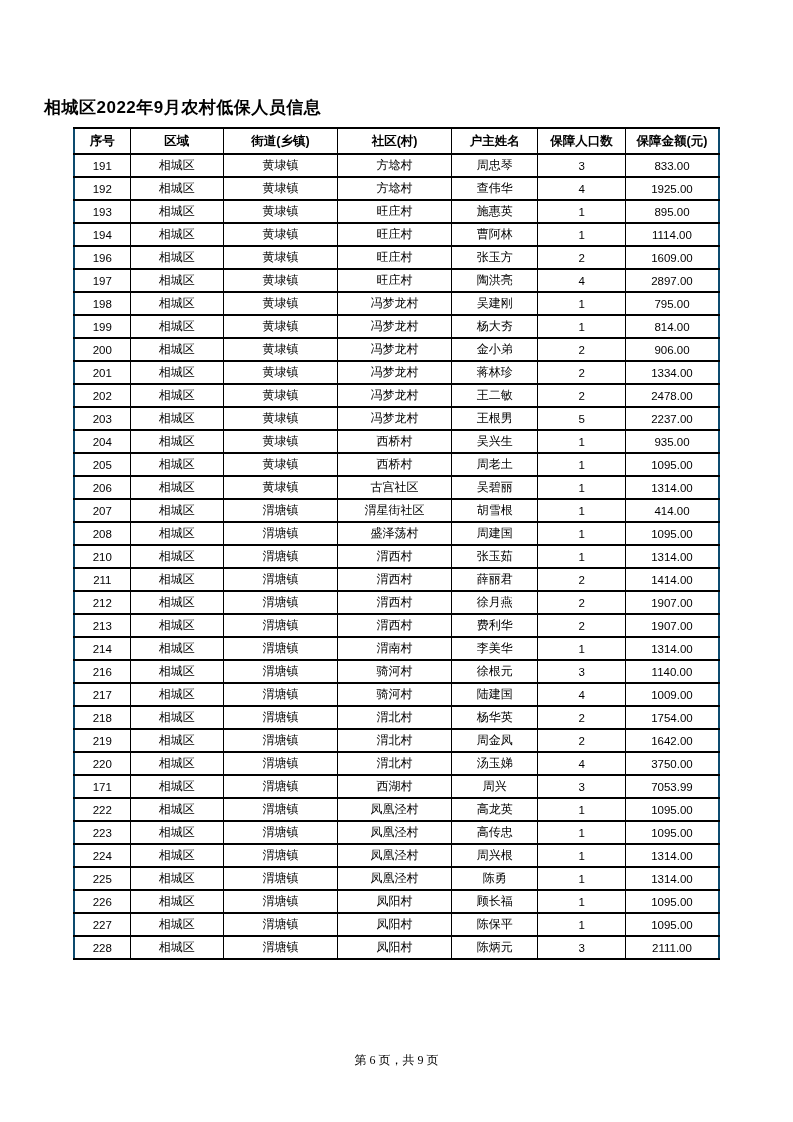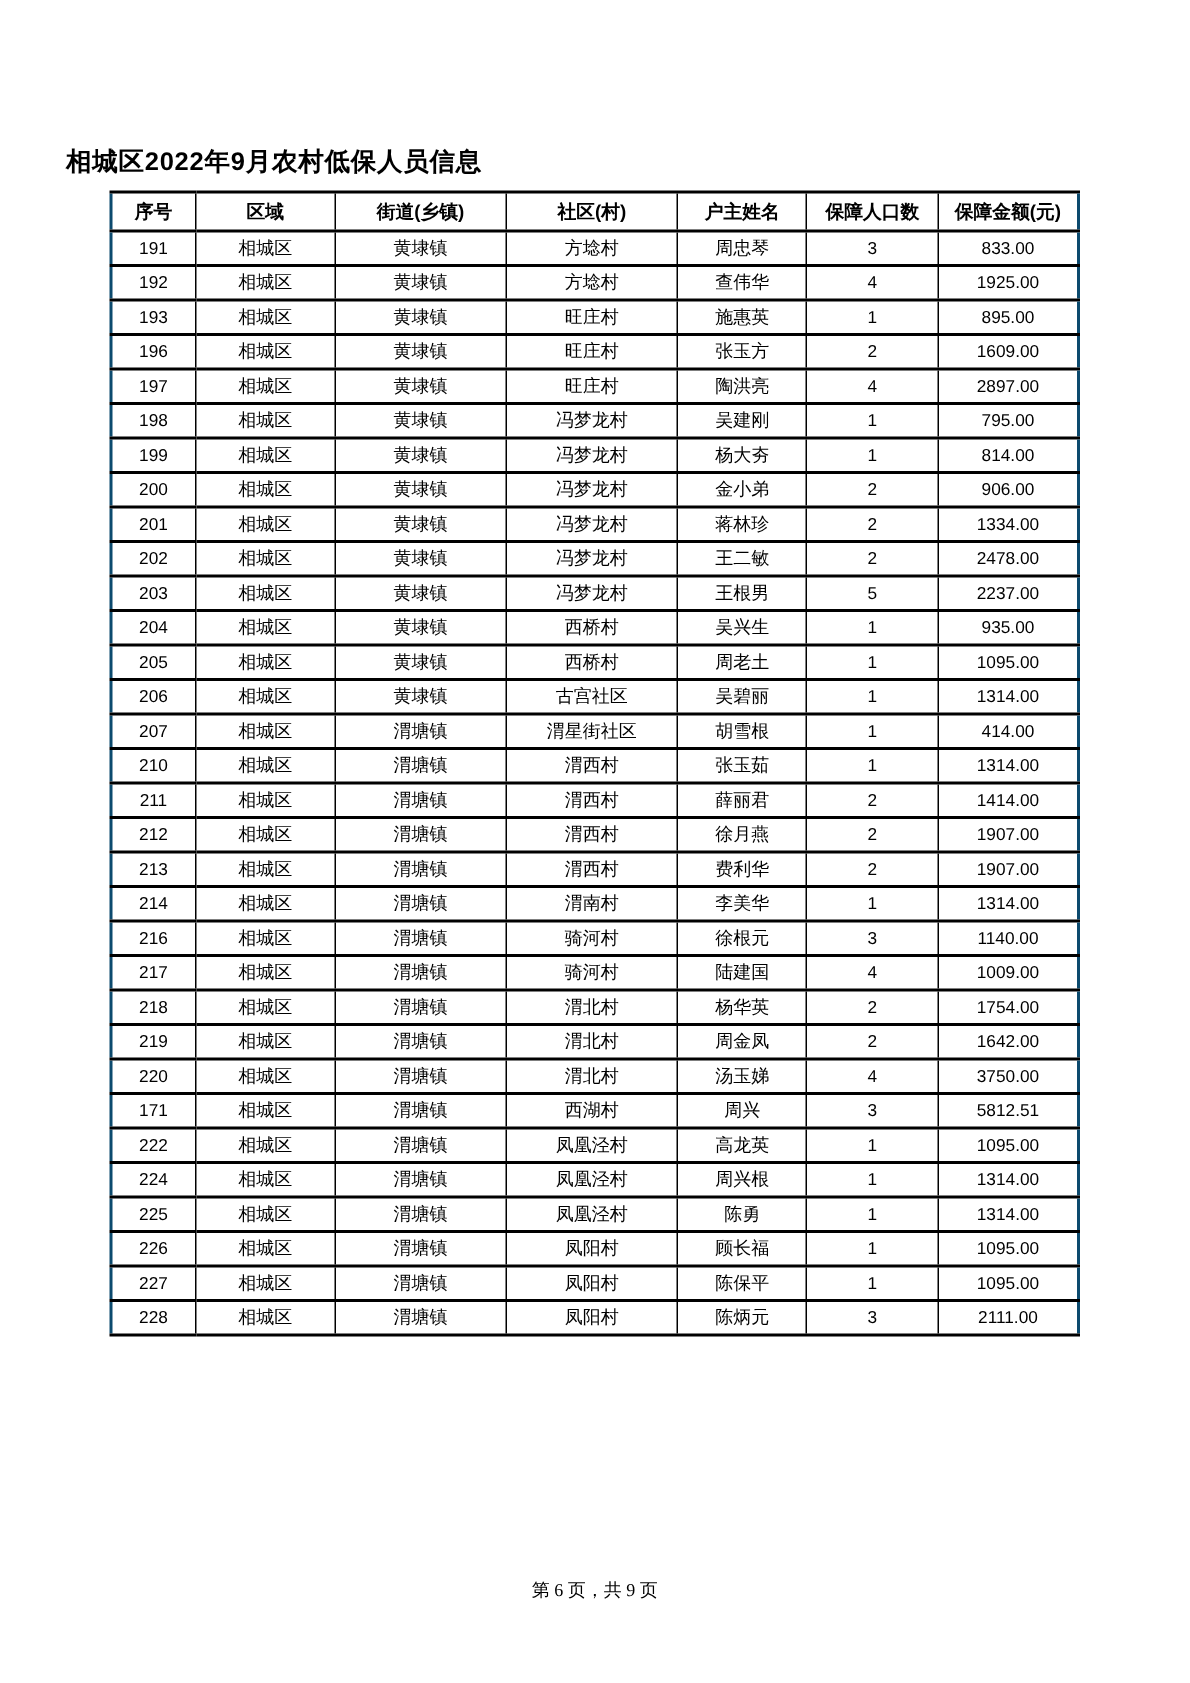--- a/index.html
+++ b/index.html
@@ -126,20 +126,29 @@
         <tr>
           <td class="num">193</td>
           <td>相城区</td>
           <td>黄埭镇</td>
           <td>旺庄村</td>
           <td>施惠英</td>
           <td class="num">1</td>
           <td class="num">895.00</td>
         </tr>
         <tr>
+          <td class="num">194</td>
+          <td>相城区</td>
+          <td>黄埭镇</td>
+          <td>旺庄村</td>
+          <td>曹阿林</td>
+          <td class="num">1</td>
+          <td class="num">1114.00</td>
+        </tr>
+        <tr>
           <td class="num">196</td>
           <td>相城区</td>
           <td>黄埭镇</td>
           <td>旺庄村</td>
           <td>张玉方</td>
           <td class="num">2</td>
           <td class="num">1609.00</td>
         </tr>
         <tr>
           <td class="num">197</td>
@@ -234,20 +243,29 @@
         <tr>
           <td class="num">207</td>
           <td>相城区</td>
           <td>渭塘镇</td>
           <td>渭星街社区</td>
           <td>胡雪根</td>
           <td class="num">1</td>
           <td class="num">414.00</td>
         </tr>
         <tr>
+          <td class="num">208</td>
+          <td>相城区</td>
+          <td>渭塘镇</td>
+          <td>盛泽荡村</td>
+          <td>周建国</td>
+          <td class="num">1</td>
+          <td class="num">1095.00</td>
+        </tr>
+        <tr>
           <td class="num">210</td>
           <td>相城区</td>
           <td>渭塘镇</td>
           <td>渭西村</td>
           <td>张玉茹</td>
           <td class="num">1</td>
           <td class="num">1314.00</td>
         </tr>
         <tr>
           <td class="num">211</td>
@@ -330,28 +348,37 @@
           <td class="num">4</td>
           <td class="num">3750.00</td>
         </tr>
         <tr>
           <td class="num">171</td>
           <td>相城区</td>
           <td>渭塘镇</td>
           <td>西湖村</td>
           <td>周兴</td>
           <td class="num">3</td>
-          <td class="num">5812.51</td>
+          <td class="num">7053.99</td>
         </tr>
         <tr>
           <td class="num">222</td>
           <td>相城区</td>
           <td>渭塘镇</td>
           <td>凤凰泾村</td>
           <td>高龙英</td>
+          <td class="num">1</td>
+          <td class="num">1095.00</td>
+        </tr>
+        <tr>
+          <td class="num">223</td>
+          <td>相城区</td>
+          <td>渭塘镇</td>
+          <td>凤凰泾村</td>
+          <td>高传忠</td>
           <td class="num">1</td>
           <td class="num">1095.00</td>
         </tr>
         <tr>
           <td class="num">224</td>
           <td>相城区</td>
           <td>渭塘镇</td>
           <td>凤凰泾村</td>
           <td>周兴根</td>
           <td class="num">1</td>

